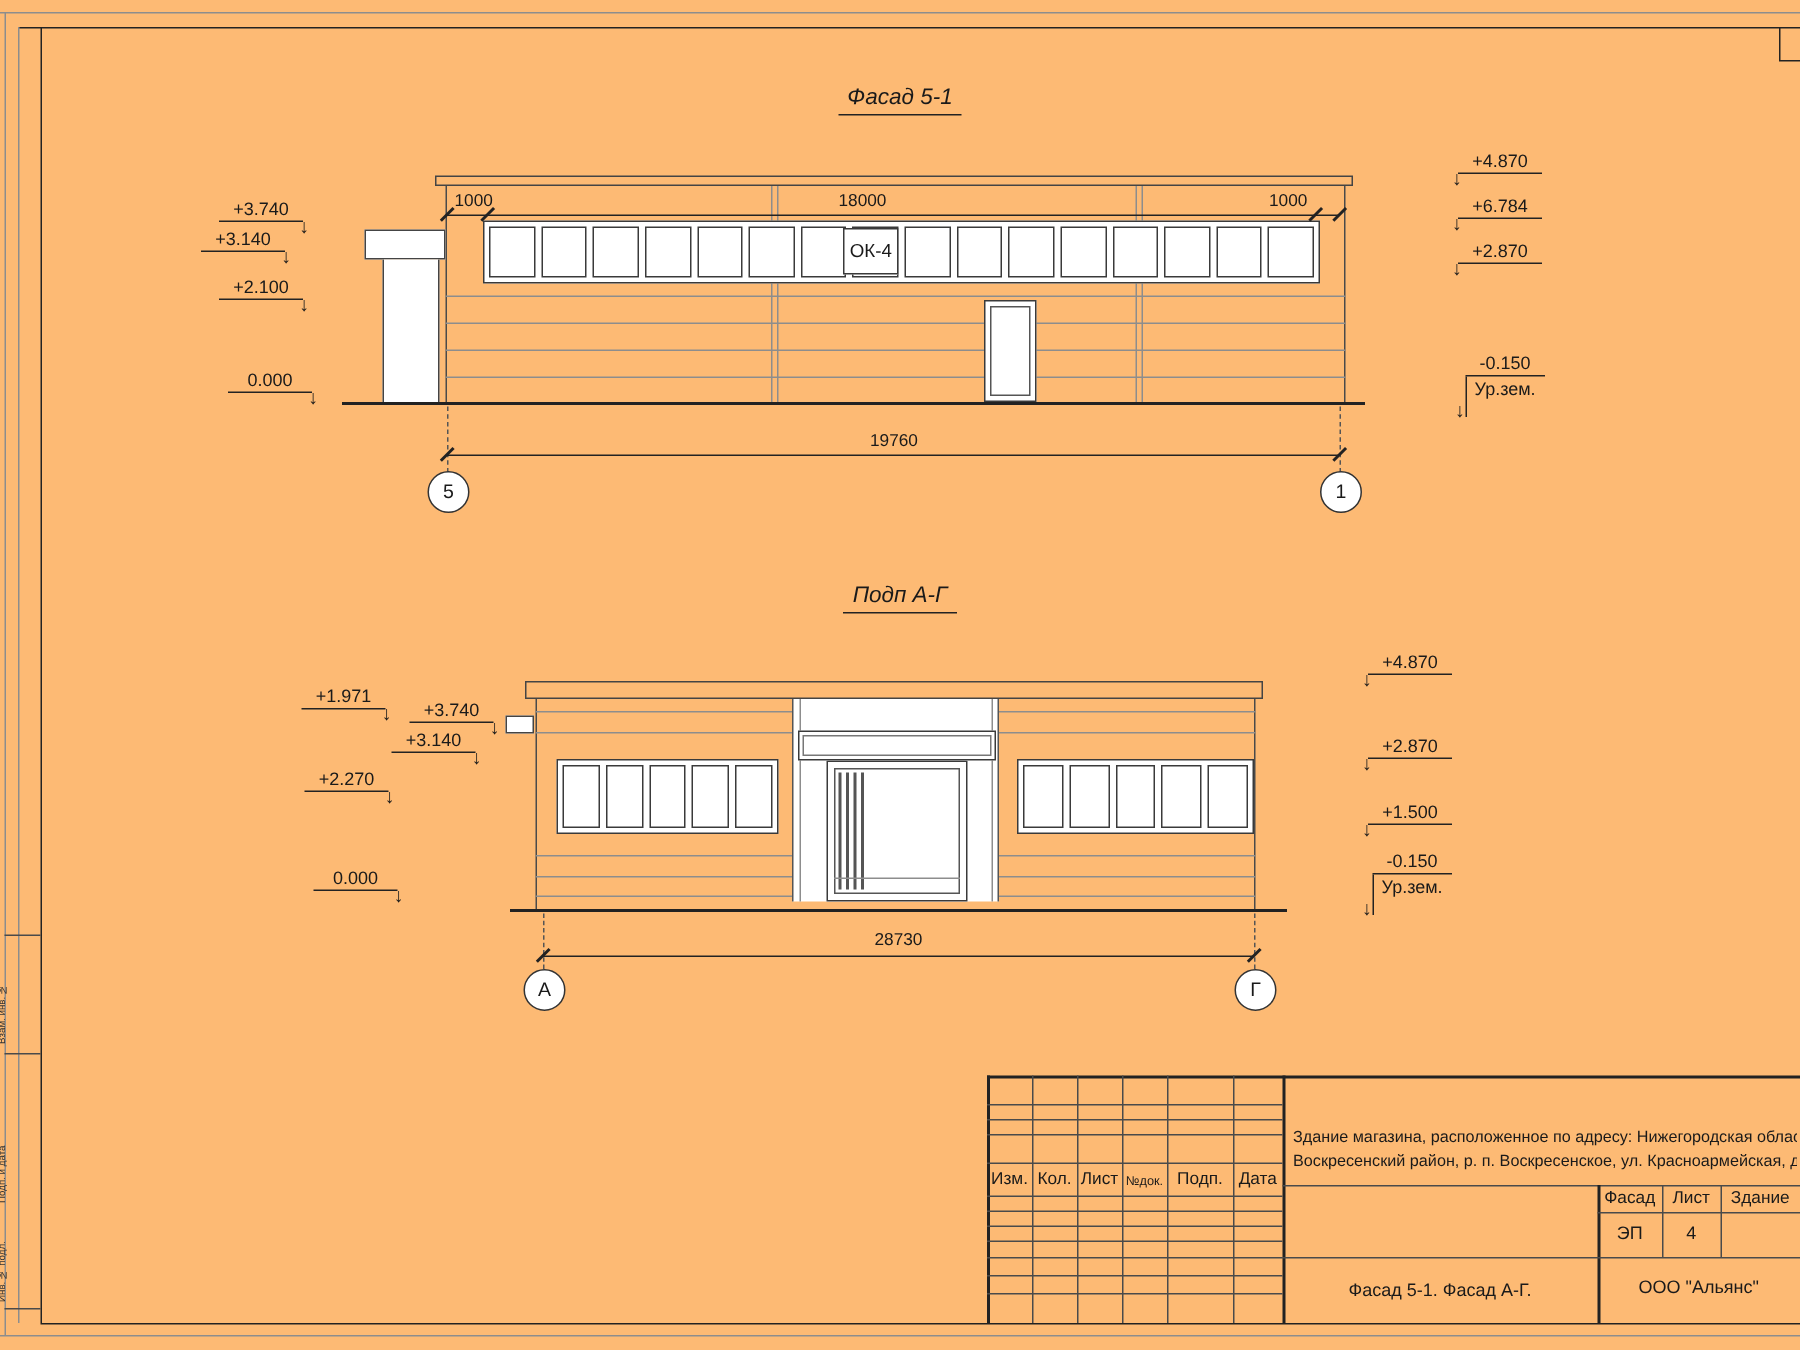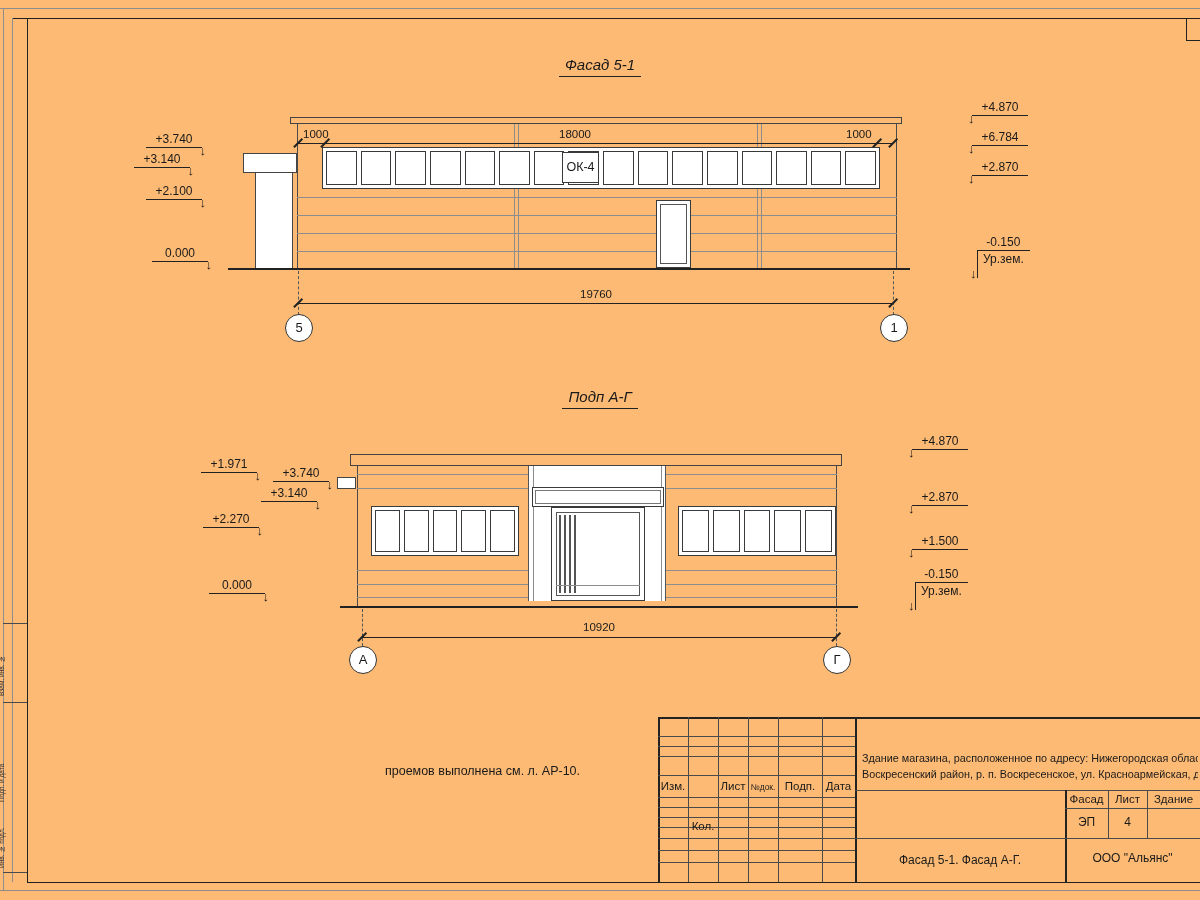--- a/index.html
+++ b/index.html
@@ -208,21 +208,21 @@
     <div class="pane"></div>
   </div>
 
   <div class="hl dark" style="left:340px;top:606px;width:518px;height:2px;"></div>
 
   <div class="dash" style="left:362px;top:609px;height:37px;"></div>
   <div class="dash" style="left:836px;top:609px;height:37px;"></div>
   <div class="hl dark" style="left:362px;top:637px;width:474px;"></div>
   <div class="tick" style="left:356px;top:636px;"></div>
   <div class="tick" style="left:830px;top:636px;"></div>
-  <div class="dimtxt ctr" style="left:499px;top:621px;width:200px;">10920</div>
+  <div class="dimtxt ctr" style="left:499px;top:621px;width:200px;">28730</div>
   <div class="axisc" style="left:349px;top:646px;">А</div>
   <div class="axisc" style="left:823px;top:646px;">Г</div>
 
   <div class="elev" style="left:201px;top:457px;width:56px;">
     <span class="ev">+1.971</span>
       <span class="ar r">↓</span>
   </div>
   <div class="elev" style="left:273px;top:466px;width:56px;">
     <span class="ev">+3.740</span>
       <span class="ar r">↓</span>
@@ -253,21 +253,20 @@
       <span class="ar l">↓</span>
   </div>
   <div class="gmark" style="left:915px;top:567px;">
     <span class="ev">-0.150</span>
     <div class="ub"><span>Ур.зем.</span>
       <span class="ar">↓</span>
     </div>
   </div>
 
   <div style="position:absolute;left:305px;top:762px;width:355px;text-align:center;font-size:12.5px;line-height:18px;">
-    <span style="display:block;">проемов выполнена см. л. АР-10.</span>
   </div>
 
   <div class="hl dark" style="left:658px;top:717px;width:542px;height:1.5px;"></div>
   <div class="vl dark" style="left:658px;top:717px;height:165px;width:1.5px;"></div>
   <div class="vl dark" style="left:855px;top:717px;height:165px;width:1.5px;"></div>
 
   <div class="vl" style="left:688px;top:717px;height:165px;"></div>
   <div class="vl" style="left:718px;top:717px;height:165px;"></div>
   <div class="vl" style="left:748px;top:717px;height:165px;"></div>
   <div class="vl" style="left:778px;top:717px;height:165px;"></div>
@@ -279,21 +278,21 @@
   <div class="hl" style="left:658px;top:775px;width:197px;"></div>
   <div class="hl" style="left:658px;top:797px;width:197px;"></div>
   <div class="hl" style="left:658px;top:807px;width:197px;"></div>
   <div class="hl" style="left:658px;top:817px;width:197px;"></div>
   <div class="hl" style="left:658px;top:827px;width:197px;"></div>
   <div class="hl" style="left:658px;top:838px;width:197px;"></div>
   <div class="hl" style="left:658px;top:850px;width:197px;"></div>
   <div class="hl" style="left:658px;top:862px;width:197px;"></div>
 
   <div class="tbl ctr" style="left:658px;top:780px;width:30px;font-size:11.5px;">Изм.</div>
-  <div class="tbl ctr" style="left:688px;top:780px;width:30px;font-size:11.5px;margin-top:40px;">Кол.</div>
+  <div class="tbl ctr" style="left:688px;top:780px;width:30px;font-size:11.5px;">Кол.</div>
   <div class="tbl ctr" style="left:718px;top:780px;width:30px;font-size:11.5px;">Лист</div>
   <div class="tbl ctr" style="left:748px;top:782px;width:30px;font-size:8.5px;">№док.</div>
   <div class="tbl ctr" style="left:778px;top:780px;width:44px;font-size:11.5px;">Подп.</div>
   <div class="tbl ctr" style="left:822px;top:780px;width:33px;font-size:11.5px;">Дата</div>
 
   <div class="hl" style="left:855px;top:790px;width:345px;"></div>
   <div style="position:absolute;left:862px;top:750px;width:336px;font-size:10.8px;line-height:16px;overflow:hidden;">
     <span style="display:block;white-space:nowrap;">Здание магазина, расположенное по адресу: Нижегородская область,</span>
     <span style="display:block;white-space:nowrap;">Воскресенский район, р. п. Воскресенское, ул. Красноармейская, д. 1</span>
   </div>

